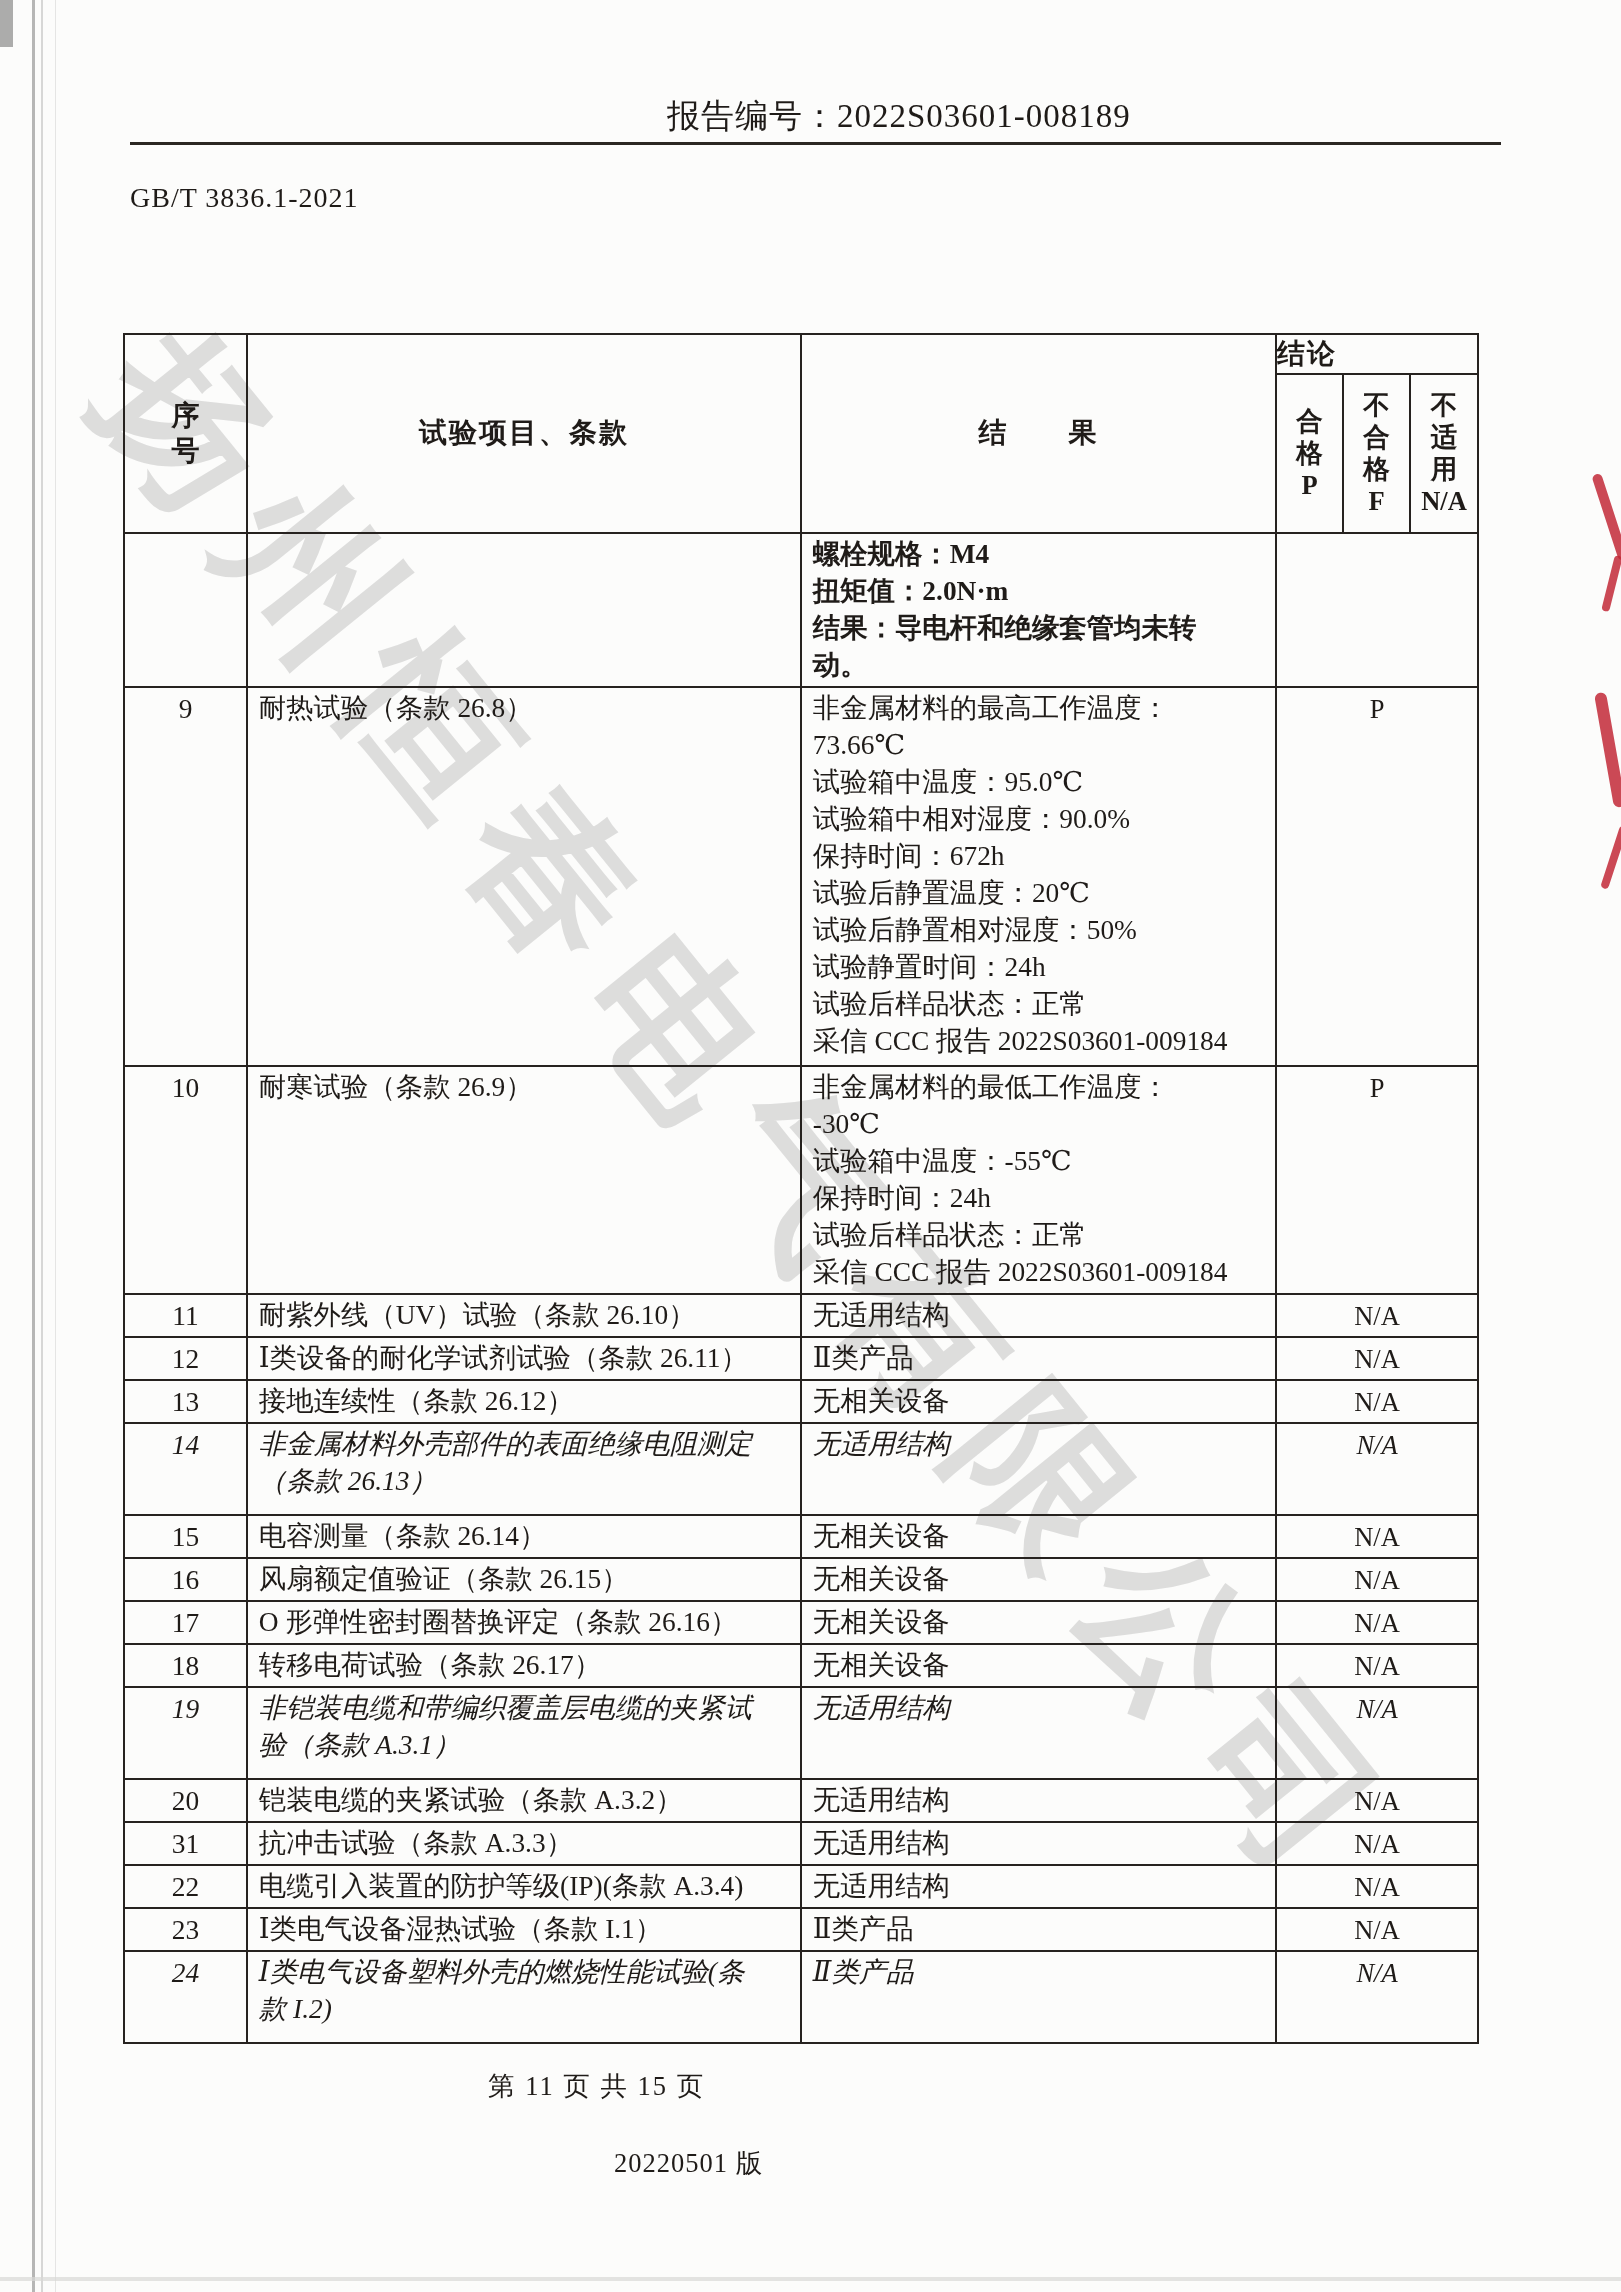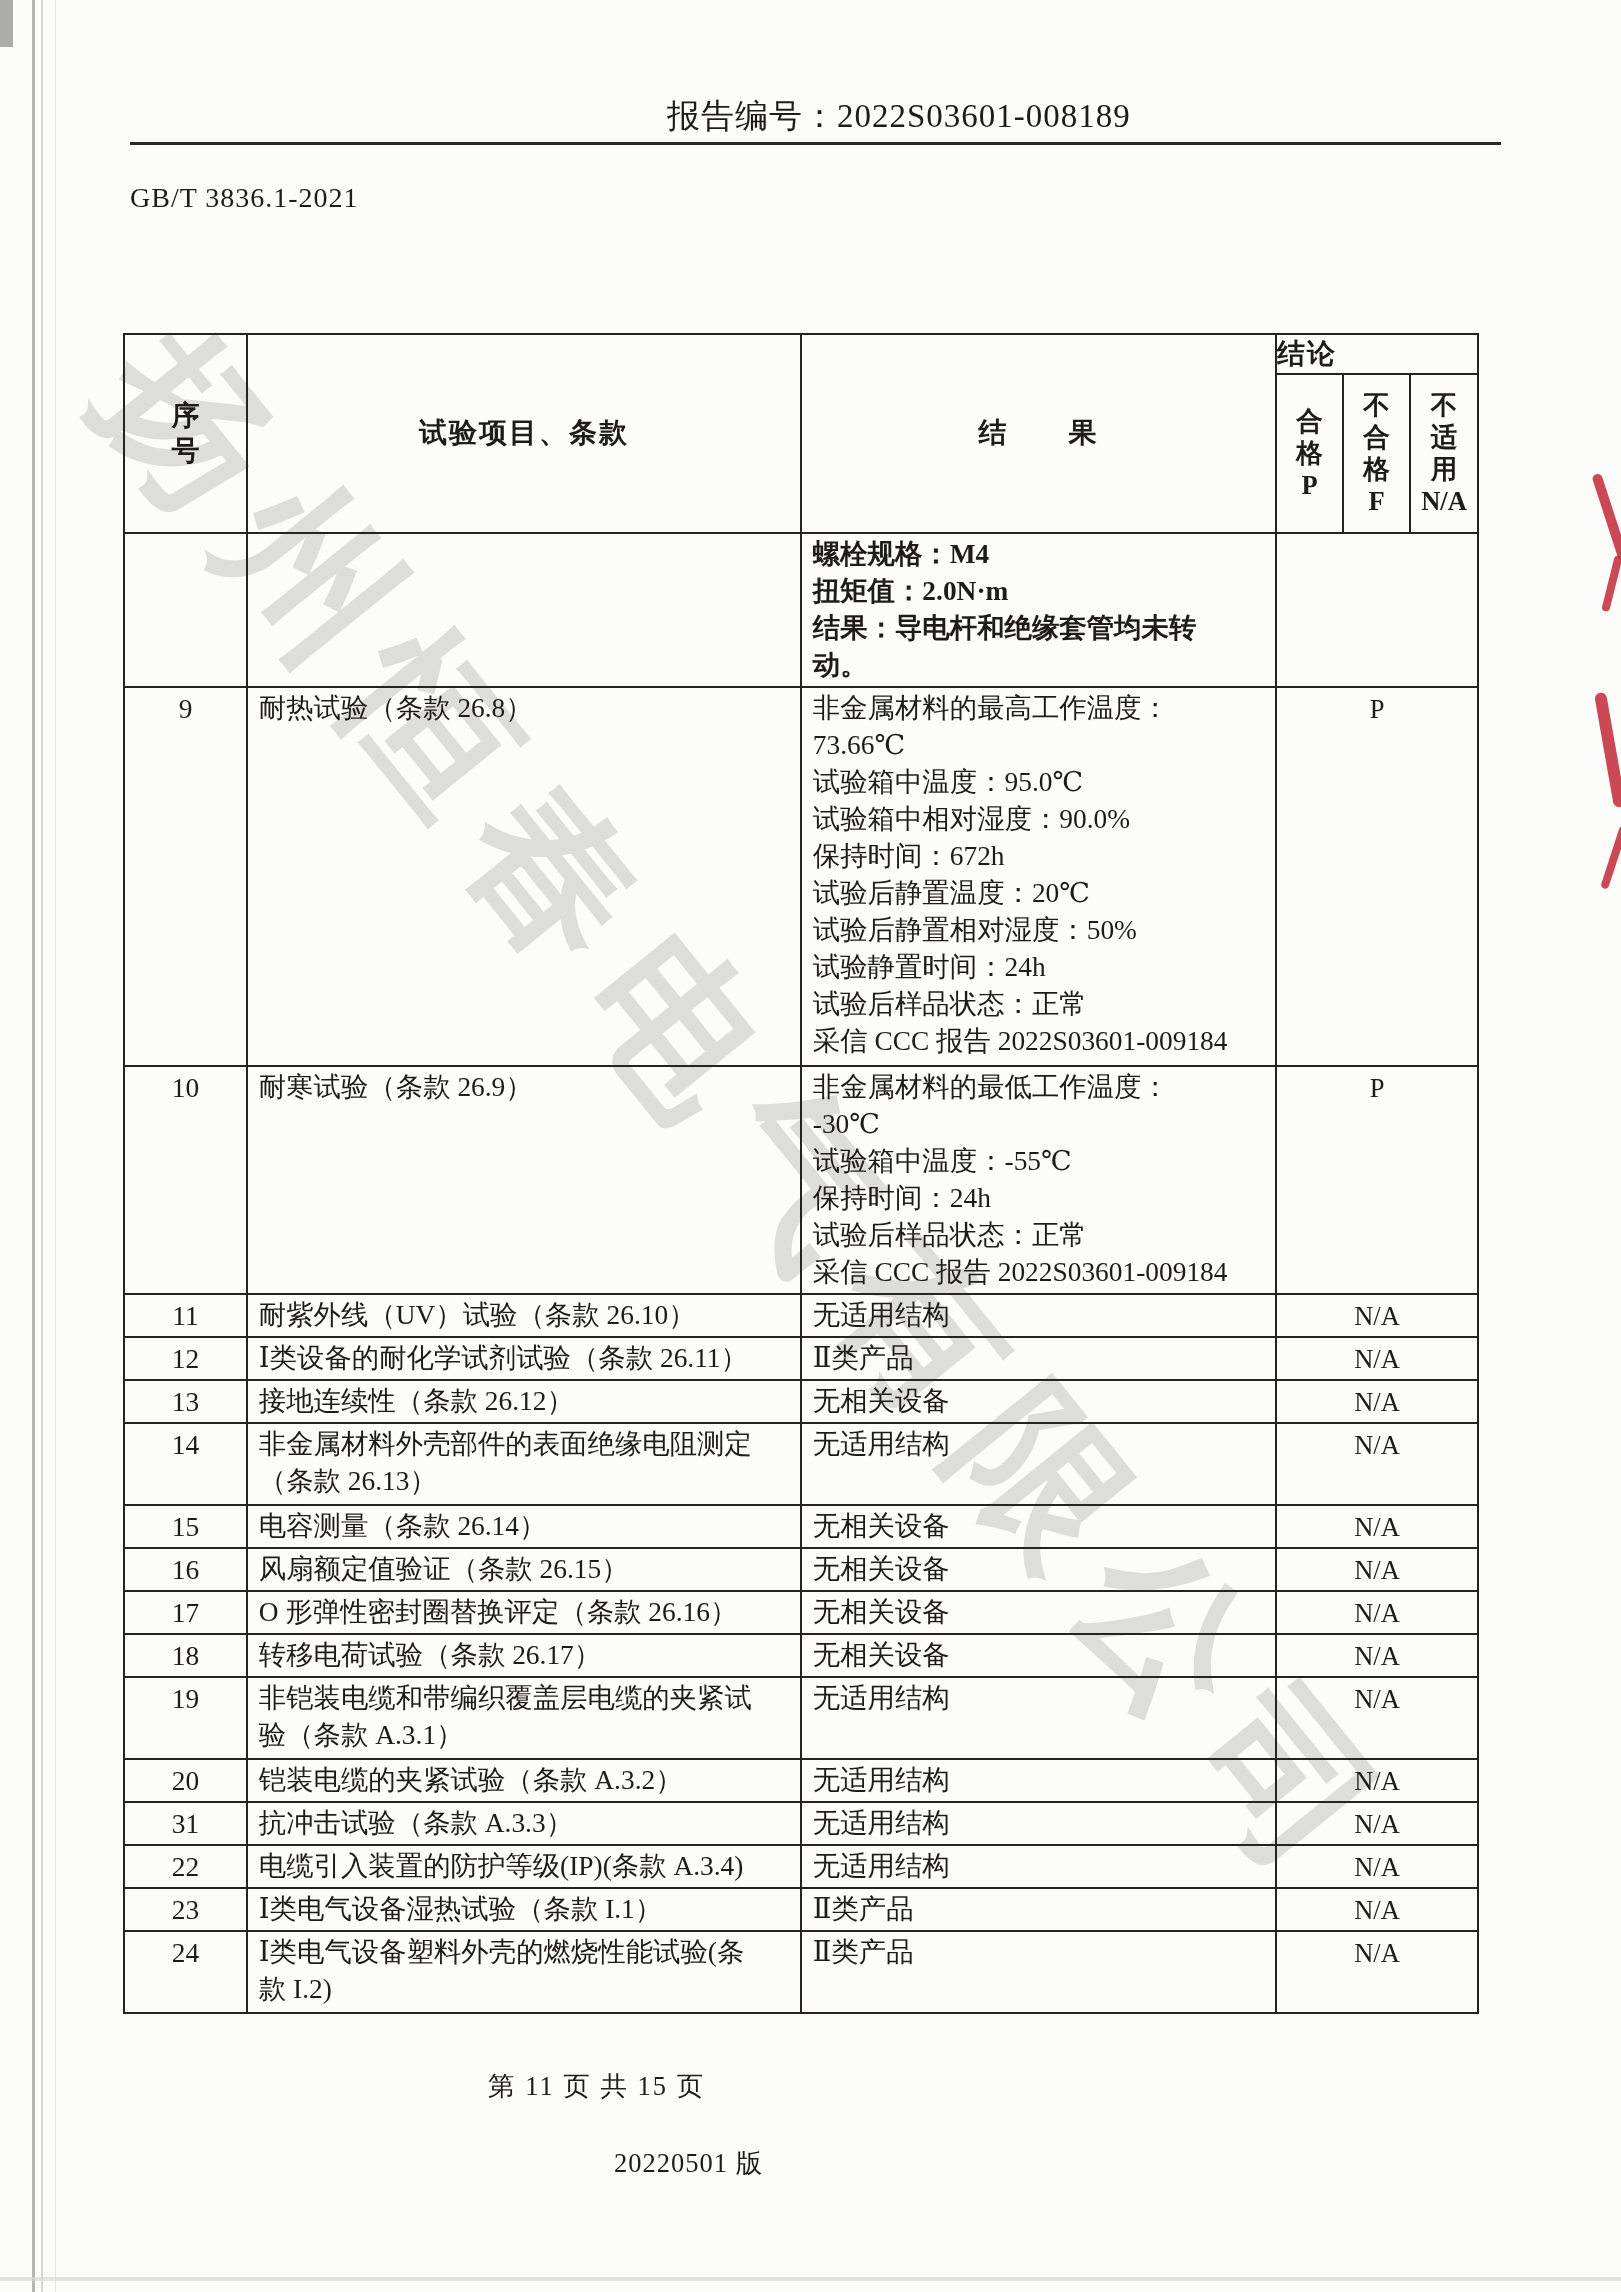--- a/index.html
+++ b/index.html
@@ -49,21 +49,21 @@
   }
   .cell-item,.cell-result{
     font-size:27.4px;line-height:37px;vertical-align:top;text-align:left;
     white-space:pre-line;padding:2px 7.8px 2px 10.8px;
   }
   .cell-concl{
     text-align:center;vertical-align:top;padding-top:2.9px;
     font-size:26.5px;line-height:37px;
   }
   .rh-a{height:147px;font-weight:bold;} .rh-b{height:379px;} .rh-c{height:222px;}
-  .rh-s{height:43px;margin-top:21px;}  .rh-d{height:82px;}
+  .rh-s{height:43px;margin-top:21px;}  .rh-d{height:92px;font-style:italic;}
 </style>
 </head>
 <body>
 
 <div class="scanline" style="left:32px;width:2.9px;background:#6f6f6f;opacity:.5;"></div>
 <div class="scanline" style="left:41px;width:2px;background:#9a9a9a;opacity:.38;"></div>
 <div class="scanline" style="left:55px;width:1px;background:#b5b5b5;opacity:.32;"></div>
 <div class="corner-mark"></div>
 <div class="bottom-shade"></div>
 

